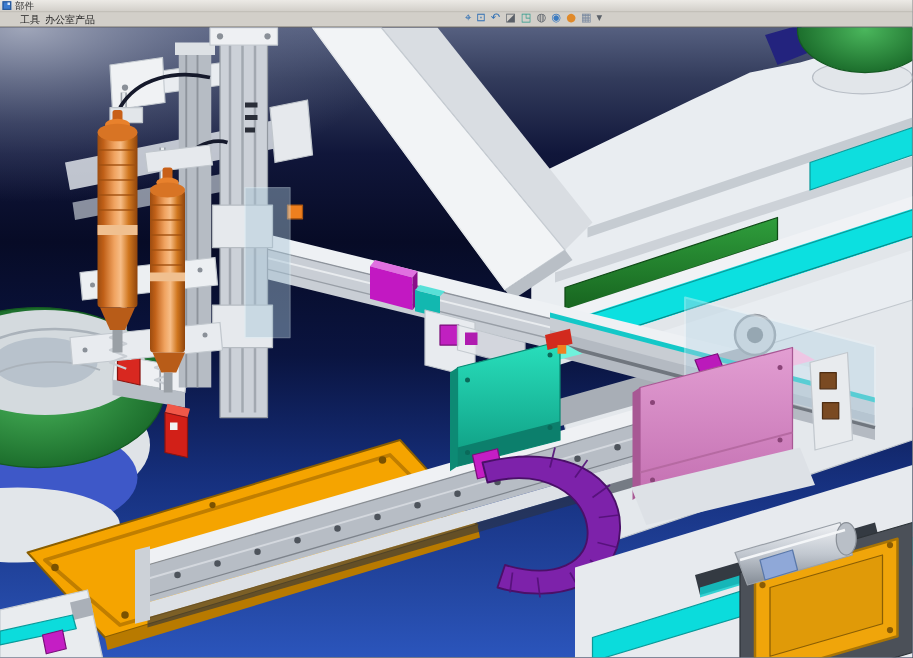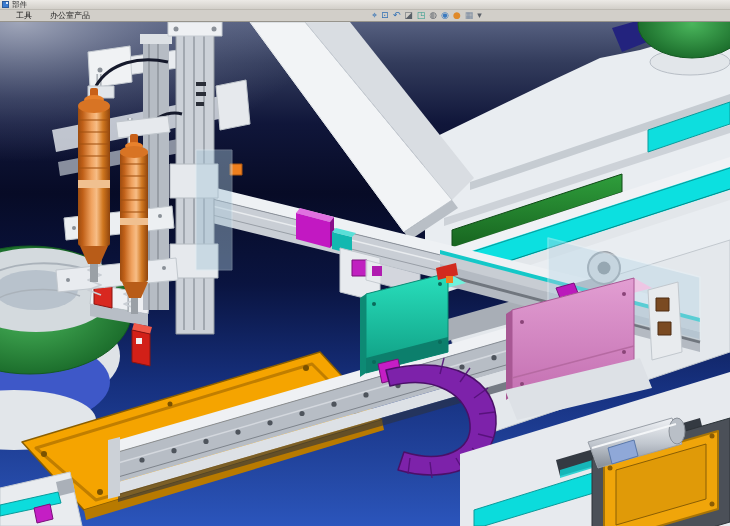--- a/index.html
+++ b/index.html
@@ -4,21 +4,21 @@
 <style>
   html,body{margin:0;padding:0;background:#d6d3ce;}
   body{width:730px;height:526px;overflow:hidden;font-family:"Liberation Sans",sans-serif;}
   .app{position:relative;width:730px;height:526px;box-sizing:border-box;}
   .titlebar{height:10px;background:linear-gradient(#eceae6,#d2cfc9);display:flex;align-items:center;gap:3px;
     padding-left:2px;font-size:7.5px;color:#333;box-sizing:border-box;border-bottom:1px solid #bdbab3;}
   .doc-icon{width:7px;height:7px;background:#3a7bd0;border:1px solid #2a5a9a;box-sizing:border-box;
     display:inline-block;position:relative;}
   .doc-icon::after{content:"";position:absolute;right:0;top:0;width:2px;height:2px;background:#d9e6f8;}
   .tabbar{height:12px;background:#d2cfc9;border-bottom:1px solid #97948c;display:flex;align-items:center;
-    gap:14px;padding-left:14px;font-size:8px;color:#222;box-sizing:border-box;position:relative;}
+    padding-left:14px;font-size:8px;color:#222;box-sizing:border-box;position:relative;}
   .tab{line-height:11px;padding:0 2px;cursor:default;}
   .hud{position:absolute;left:372px;top:0;height:11px;display:flex;align-items:center;gap:4px;}
   .hud-icon{font-family:"DejaVu Sans",sans-serif;font-size:9px;line-height:11px;cursor:default;}
   .viewport{width:730px;height:504px;position:relative;background:#0a1028;}
   svg{display:block;}
 </style>
 </head>
 <body>
 
 <div class="app">

